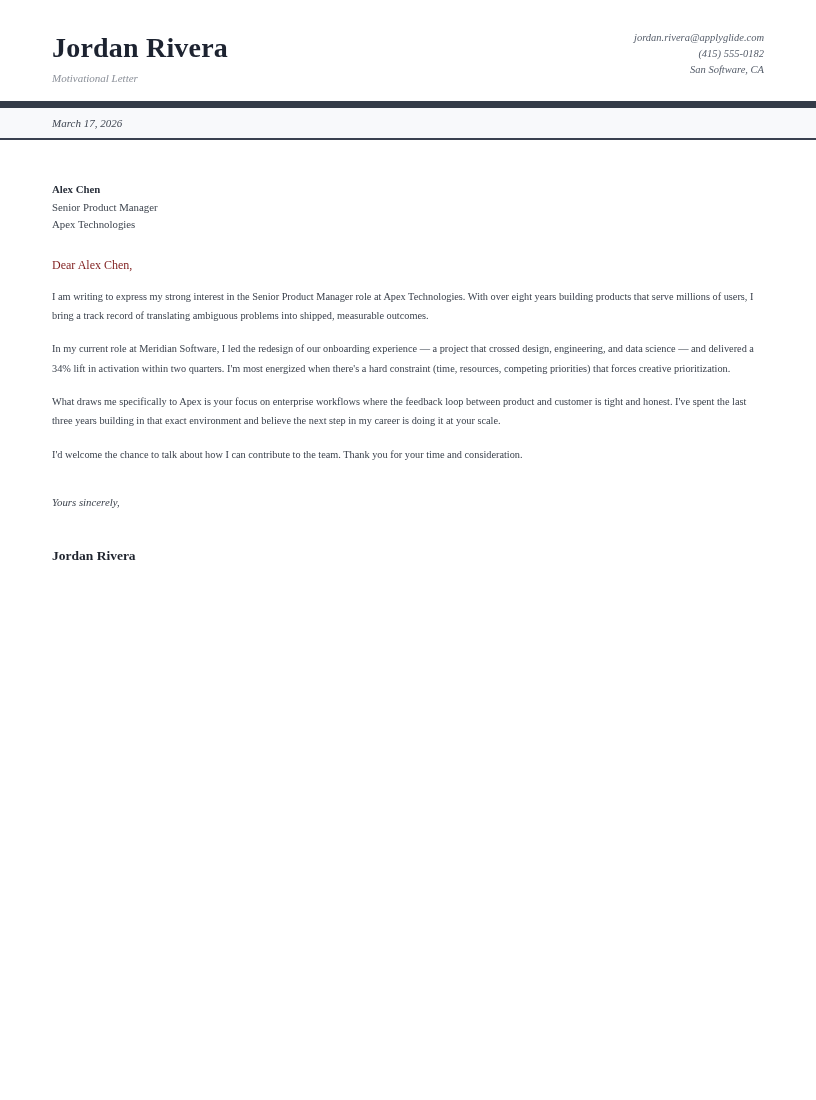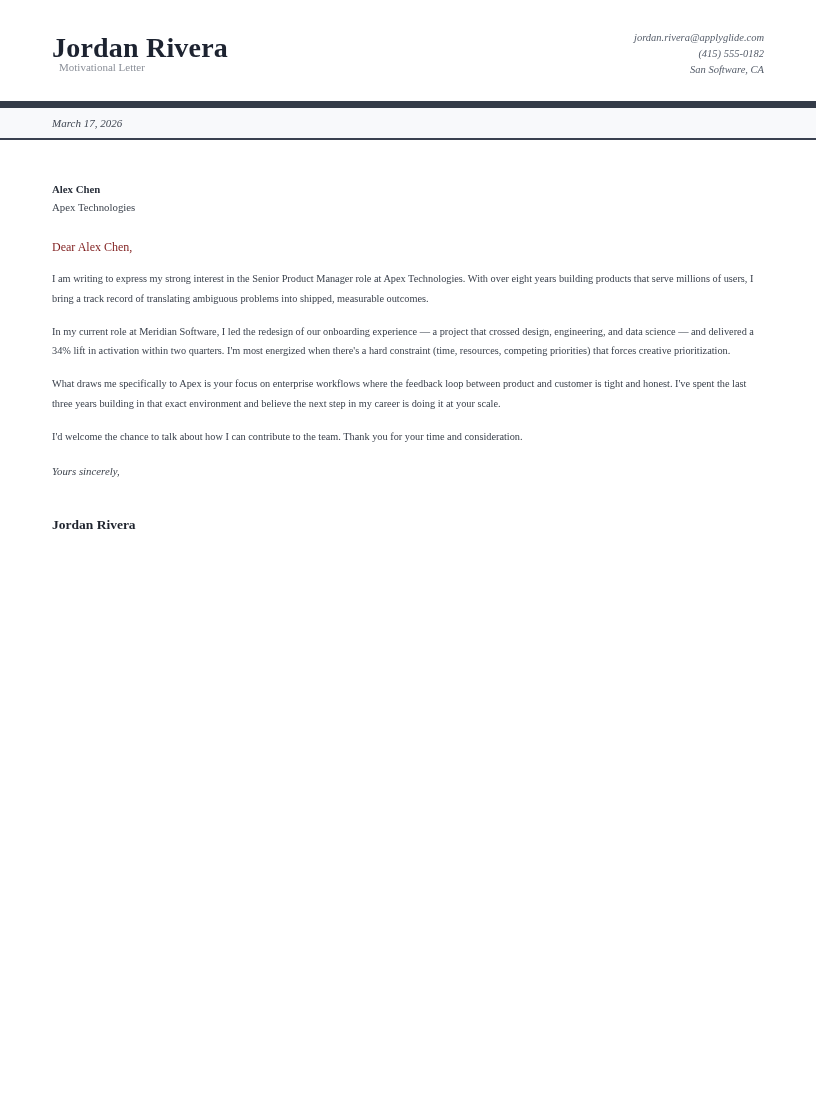--- a/index.html
+++ b/index.html
@@ -13,24 +13,23 @@
   .page { width: 816px; height: 868px; background: #ffffff; position: relative; }
 
   
   .header { position: relative; height: 101px; background: #ffffff; }
   .name-heading {
     position: absolute; left: 52px; top: 33px;
     font-size: 28px; line-height: 30px; font-weight: 700;
     color: #1d2330; letter-spacing: 0.2px; margin: 0;
   }
   .doc-subtitle {
-    position: absolute; left: 52px; top: 61px;
-    font-size: 11px; line-height: 13px; 
+    position: absolute; left: 52px; top: 72px;
+    font-size: 11px; line-height: 13px; font-style: italic;
     color: #8b9099;
-    margin-left: 7px;
   }
   .contact-block {
     position: absolute; right: 52px; top: 30px;
     text-align: right;
   }
   .contact-line {
     font-size: 10.5px; line-height: 16px; font-style: italic;
     color: #555d6a;
   }
 
@@ -56,21 +55,21 @@
   .salutation {
     margin-top: 23px; font-size: 12px; line-height: 16px; color: #7f1d1d;
   }
   .letter-paragraph {
     margin: 13.5px 0 0 0;
     font-size: 10.3px; line-height: 19.6px; color: #3a414c;
     max-width: 712px;
   }
   .letter-paragraph.first { margin-top: 14px; }
   .closing {
-    margin-top: 16px; font-size: 10.8px; line-height: 17px;
+    margin-top: 30px; font-size: 10.8px; line-height: 17px;
     font-style: italic; color: #3d434d;
   }
   .signature {
     margin-top: 36px; font-size: 13.5px; line-height: 18px;
     font-weight: 700; color: #1f242e;
   }
 </style>
 </head>
 <body>
 
@@ -89,20 +88,21 @@
   <div class="accent-bar"></div>
 
   <div class="date-strip">
     <div class="date-text">March 17, 2026</div>
   </div>
 
   <div class="letter-main">
 
     <div class="recipient-block">
       <div class="recipient-line recipient-name">Alex Chen</div>
+      <div class="recipient-line">Senior Product Manager</div>
       <div class="recipient-line">Apex Technologies</div>
     </div>
 
     <div class="salutation">Dear Alex Chen,</div>
 
     <p class="letter-paragraph first">I am writing to express my strong interest in the Senior Product Manager role at Apex Technologies. With over eight years building products that serve millions of users, I bring a track record of translating ambiguous problems into shipped, measurable outcomes.</p>
     <p class="letter-paragraph">In my current role at Meridian Software, I led the redesign of our onboarding experience — a project that crossed design, engineering, and data science — and delivered a 34% lift in activation within two quarters. I'm most energized when there's a hard constraint (time, resources, competing priorities) that forces creative prioritization.</p>
     <p class="letter-paragraph">What draws me specifically to Apex is your focus on enterprise workflows where the feedback loop between product and customer is tight and honest. I've spent the last three years building in that exact environment and believe the next step in my career is doing it at your scale.</p>
     <p class="letter-paragraph">I'd welcome the chance to talk about how I can contribute to the team. Thank you for your time and consideration.</p>
 

